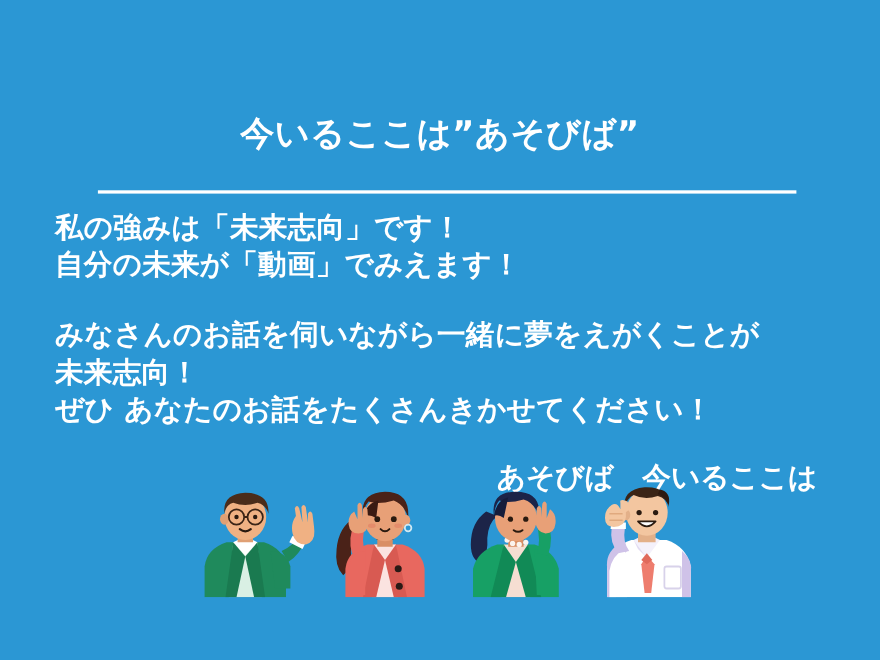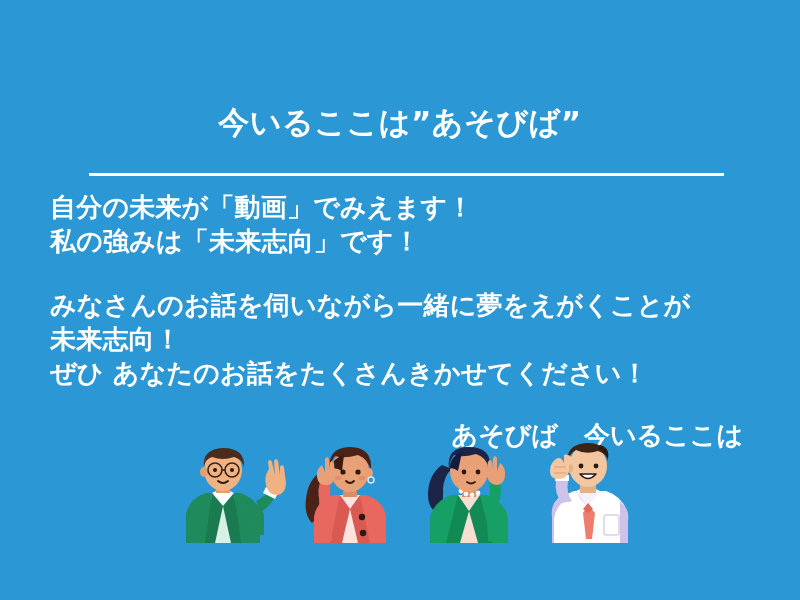--- a/index.html
+++ b/index.html
@@ -107,22 +107,22 @@
 
 <div id="slide" style="background: rgb(43, 151, 212);">
 
   <div class="title-block">
     <div class="title-line title-line-1">今いるここは”あそびば”</div>
   </div>
 
   <div class="divider"></div>
 
   <div class="body-block">
+    <div class="body-line">私の強みは「未来志向」です！</div>
     <div class="body-line">自分の未来が「動画」でみえます！</div>
-    <div class="body-line">私の強みは「未来志向」です！</div>
     <div class="body-gap"></div>
     <div class="body-line">みなさんのお話を伺いながら一緒に夢をえがくことが</div>
     <div class="body-line">未来志向！</div>
     <div class="body-line">ぜひ あなたのお話をたくさんきかせてください！</div>
   </div>
 
   <div class="signature">あそびば　今いるここは</div>
 
   <div class="people-row">
 

